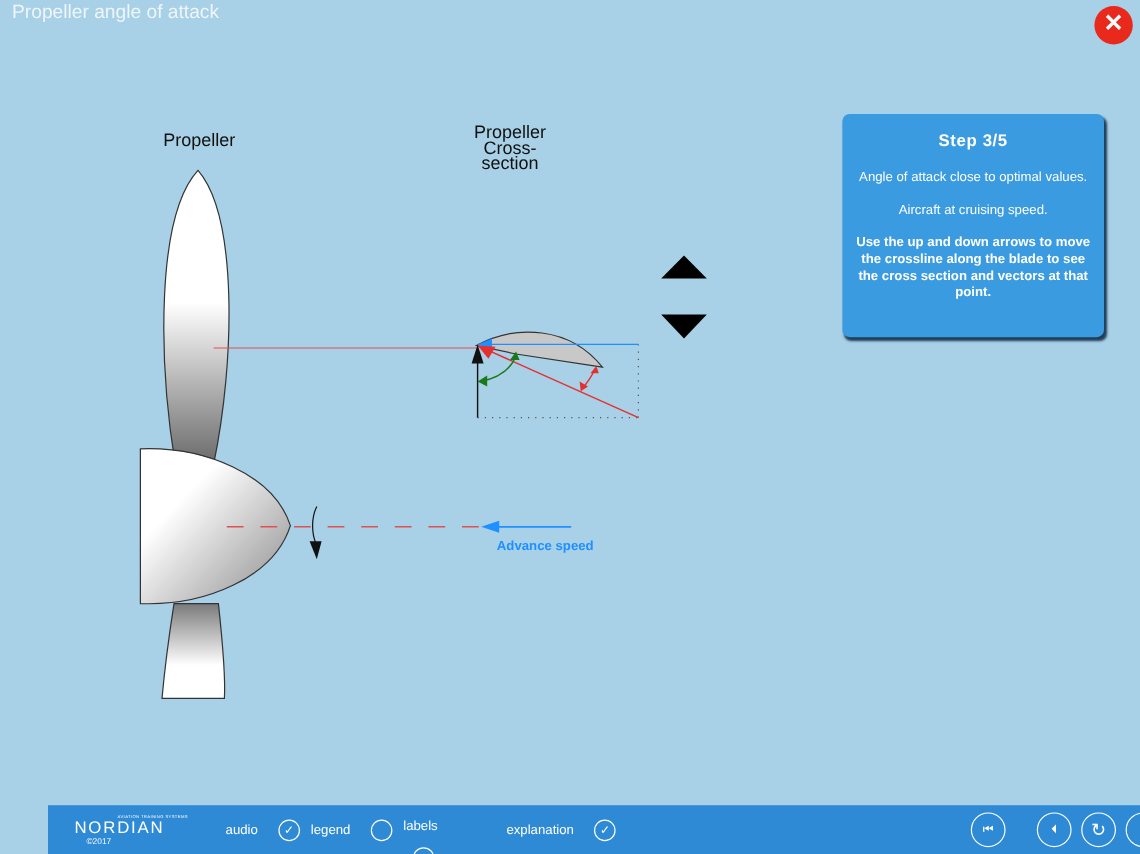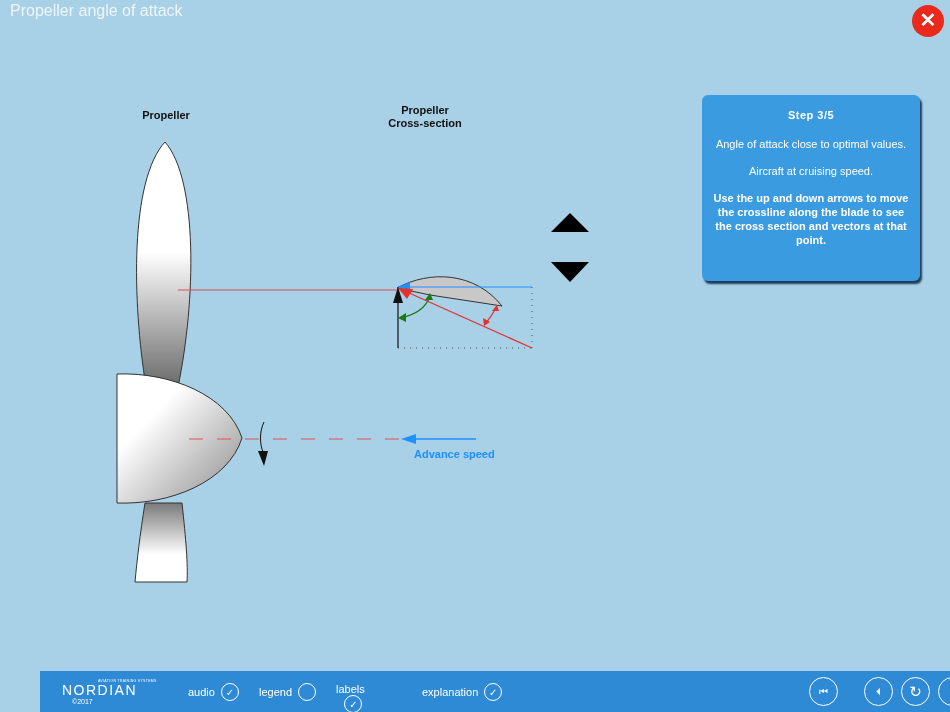--- a/index.html
+++ b/index.html
@@ -2,35 +2,35 @@
 <html><head>
 <meta charset="utf-8">
 <style>
   html, body { margin:0; padding:0; }
   body { width:950px; height:712px; position:relative; overflow:hidden;
          background:#a8d0e6; font-family:"Liberation Sans", sans-serif; }
   .app-title { position:absolute; left:10px; top:2px; color:#eef6fb; font-size:16px; }
   .close-btn { position:absolute; left:912px; top:5px; width:32px; height:32px; border-radius:50%;
                background:#e8291c; color:#fff; font-size:20px; font-weight:bold; text-align:center;
                line-height:31px; cursor:pointer; }
-  .diagram-label { position:absolute; color:#111; font-weight:bold; font-size:11px; text-align:center; }
+  .diagram-label { position:absolute; color:#111; font-weight:normal; font-size:15px; text-align:center; }
   svg.stage { position:absolute; left:0; top:0; }
   .nav-arrow { position:absolute; cursor:pointer; width:40px; height:22px; }
   .info-panel { position:absolute; left:702px; top:95px; width:218px; height:186px; background:#3b9be0;
                 border-radius:6px; box-shadow:2px 3px 2px #1f3c58; color:#fff; text-align:center;
                 font-size:11px; box-sizing:border-box; padding:14px 10px 0 10px; }
-  .info-panel .step { font-weight:bold; font-size:11px; letter-spacing:0.5px; margin-bottom:16px; }
+  .info-panel .step { font-weight:bold; font-size:14px; letter-spacing:0.5px; margin-bottom:16px; }
   .info-panel p { margin:0 0 13px 0; line-height:14px; }
   .info-panel p.bold { font-weight:bold; }
   .bottom-bar { position:absolute; left:0; top:671px; width:950px; height:41px; background:#2f8ad6;margin-left:40px; }
   .logo { position:absolute; left:22px; top:10px; color:#fff; }
   .logo .brand { font-size:14px; letter-spacing:1.5px; }
   .logo .tag { position:absolute; left:36px; top:-2px; font-size:3.5px; white-space:nowrap; letter-spacing:0.3px;}
   .logo .copy { font-size:7px; position:absolute; left:10px; top:17px; white-space:nowrap;}
-  .toggle { position:absolute; top:12px; color:#fff; font-size:11px; display:flex; align-items:center; cursor:pointer; }
+  .toggle { position:absolute; top:12px; color:#fff; font-size:11px; display:flex; align-items:center; cursor:pointer;gap:11px; }
   .toggle .circ { width:16px; height:16px; border:1.5px solid #fff; border-radius:50%; margin-left:6px;
                   display:flex; align-items:center; justify-content:center; font-size:10px; }
   .pbtn { position:absolute; top:6px; width:27px; height:27px; border:1.5px solid #fff; border-radius:50%;
           display:flex; align-items:center; justify-content:center; color:#fff; font-size:10px; cursor:pointer; }
 </style>
 </head>
 <body>
 
 <div class="app-title">Propeller angle of attack</div>
 <div class="close-btn"><span>✕</span></div>

